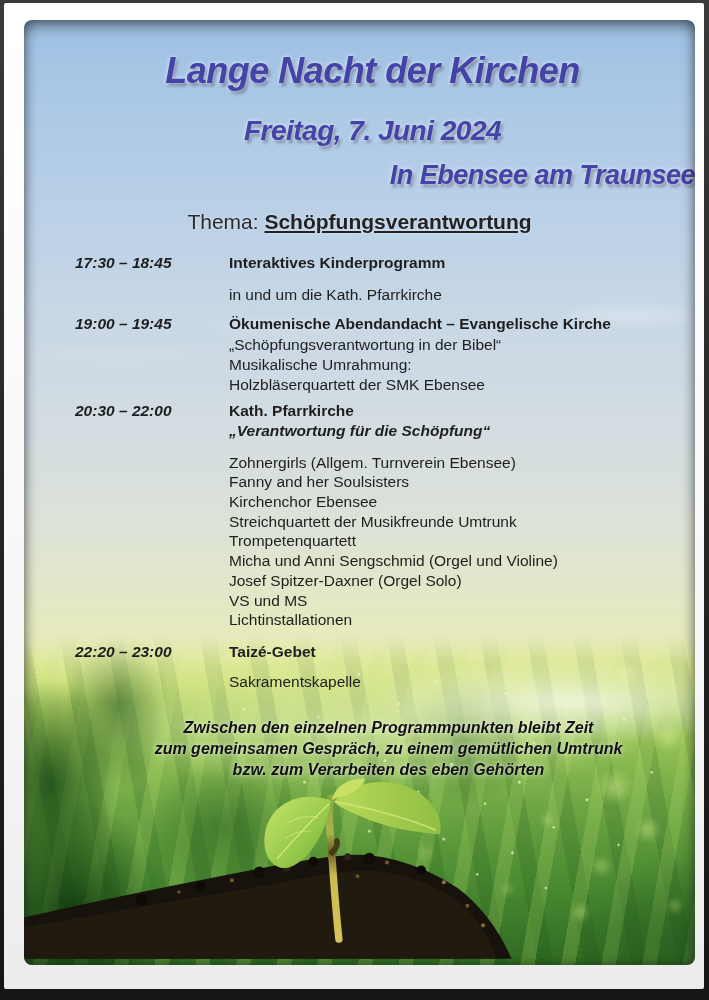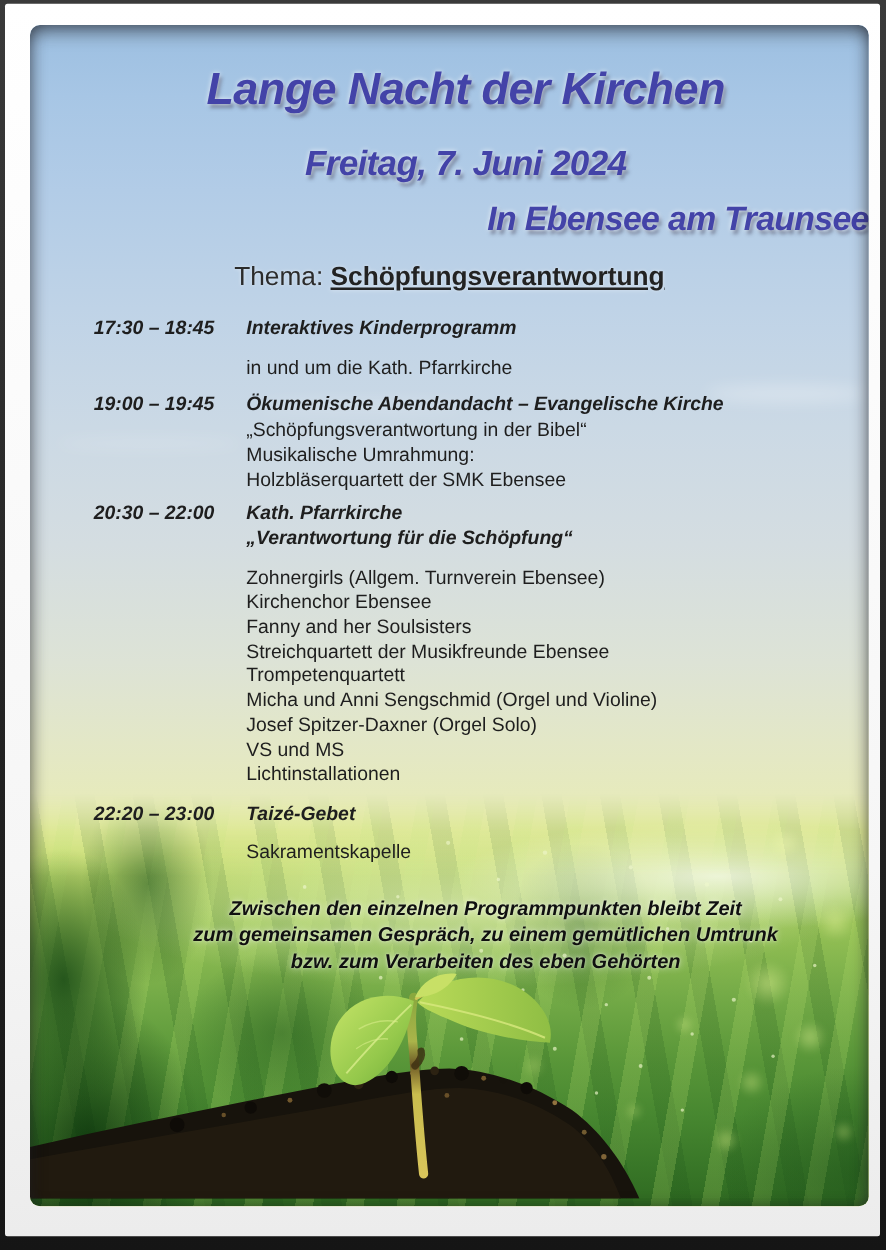--- a/index.html
+++ b/index.html
@@ -57,24 +57,24 @@
   .h-blue{position:absolute;left:0;right:0;text-align:center;padding-left:26px;
     font-weight:bold;font-style:italic;color:#4343a8;letter-spacing:-.5px;
     text-shadow:0 0 4px rgba(255,255,255,.75), 2px 3px 3px rgba(60,60,85,.5);}
   .title{top:30px;font-size:36px;}
   .dateline{top:95px;font-size:28px;}
   .locline{top:140px;font-size:27px;text-align:right;}
   .thema{position:absolute;top:190px;left:0;right:0;text-align:center;font-size:21px;color:#2b2b2b;
     text-shadow:0 0 3px rgba(255,255,255,.5);}
   .thema b{color:#222;text-decoration:underline;}
   .program{position:absolute;top:233px;left:51px;right:24px;font-size:15.5px;line-height:19.7px;}
-  .row{display:flex;}
+  .row{display:flex;gap:32px;}
   .time{width:122px;flex:none;font-weight:bold;font-style:italic;white-space:nowrap;}
   .desc{flex:1;min-width:0;}
-  .rtitle{font-weight:bold;font-style:italic;white-space:nowrap;}
+  .rtitle{font-weight:bold;white-space:nowrap;}
   .rsub{font-weight:bold;white-space:nowrap;font-style:italic;}
   .detail{white-space:nowrap;}
   .m12{margin-top:12px;} .m10{margin-top:10px;} .m7{margin-top:7px;} .m1{margin-top:1px;}
   .footer{position:absolute;top:697px;left:0;right:0;text-align:center;padding-left:58px;
     font-size:16px;line-height:21px;font-weight:bold;font-style:italic;color:#101010;
     text-shadow:0 0 6px rgba(255,255,255,.6),0 0 2px rgba(255,255,255,.45);}
 </style>
 </head>
 <body>
 
@@ -203,23 +203,23 @@
             </div>
           </div>
 
           <div class="row m7">
             <div class="time">20:30 – 22:00</div>
             <div class="desc">
               <div class="rtitle">Kath. Pfarrkirche</div>
               <div class="rsub">„Verantwortung für die Schöpfung“</div>
               <div class="m12">
                 <div class="detail">Zohnergirls (Allgem. Turnverein Ebensee)</div>
+                <div class="detail">Fanny and her Soulsisters</div>
                 <div class="detail">Kirchenchor Ebensee</div>
-                <div class="detail">Fanny and her Soulsisters</div>
-                <div class="detail">Streichquartett der Musikfreunde Ebensee</div>
+                <div class="detail">Streichquartett der Musikfreunde Umtrunk</div>
                 <div class="detail">Trompetenquartett</div>
                 <div class="detail">Micha und Anni Sengschmid (Orgel und Violine)</div>
                 <div class="detail">Josef Spitzer-Daxner (Orgel Solo)</div>
                 <div class="detail">VS und MS</div>
                 <div class="detail">Lichtinstallationen</div>
               </div>
             </div>
           </div>
 
           <div class="row m12">

